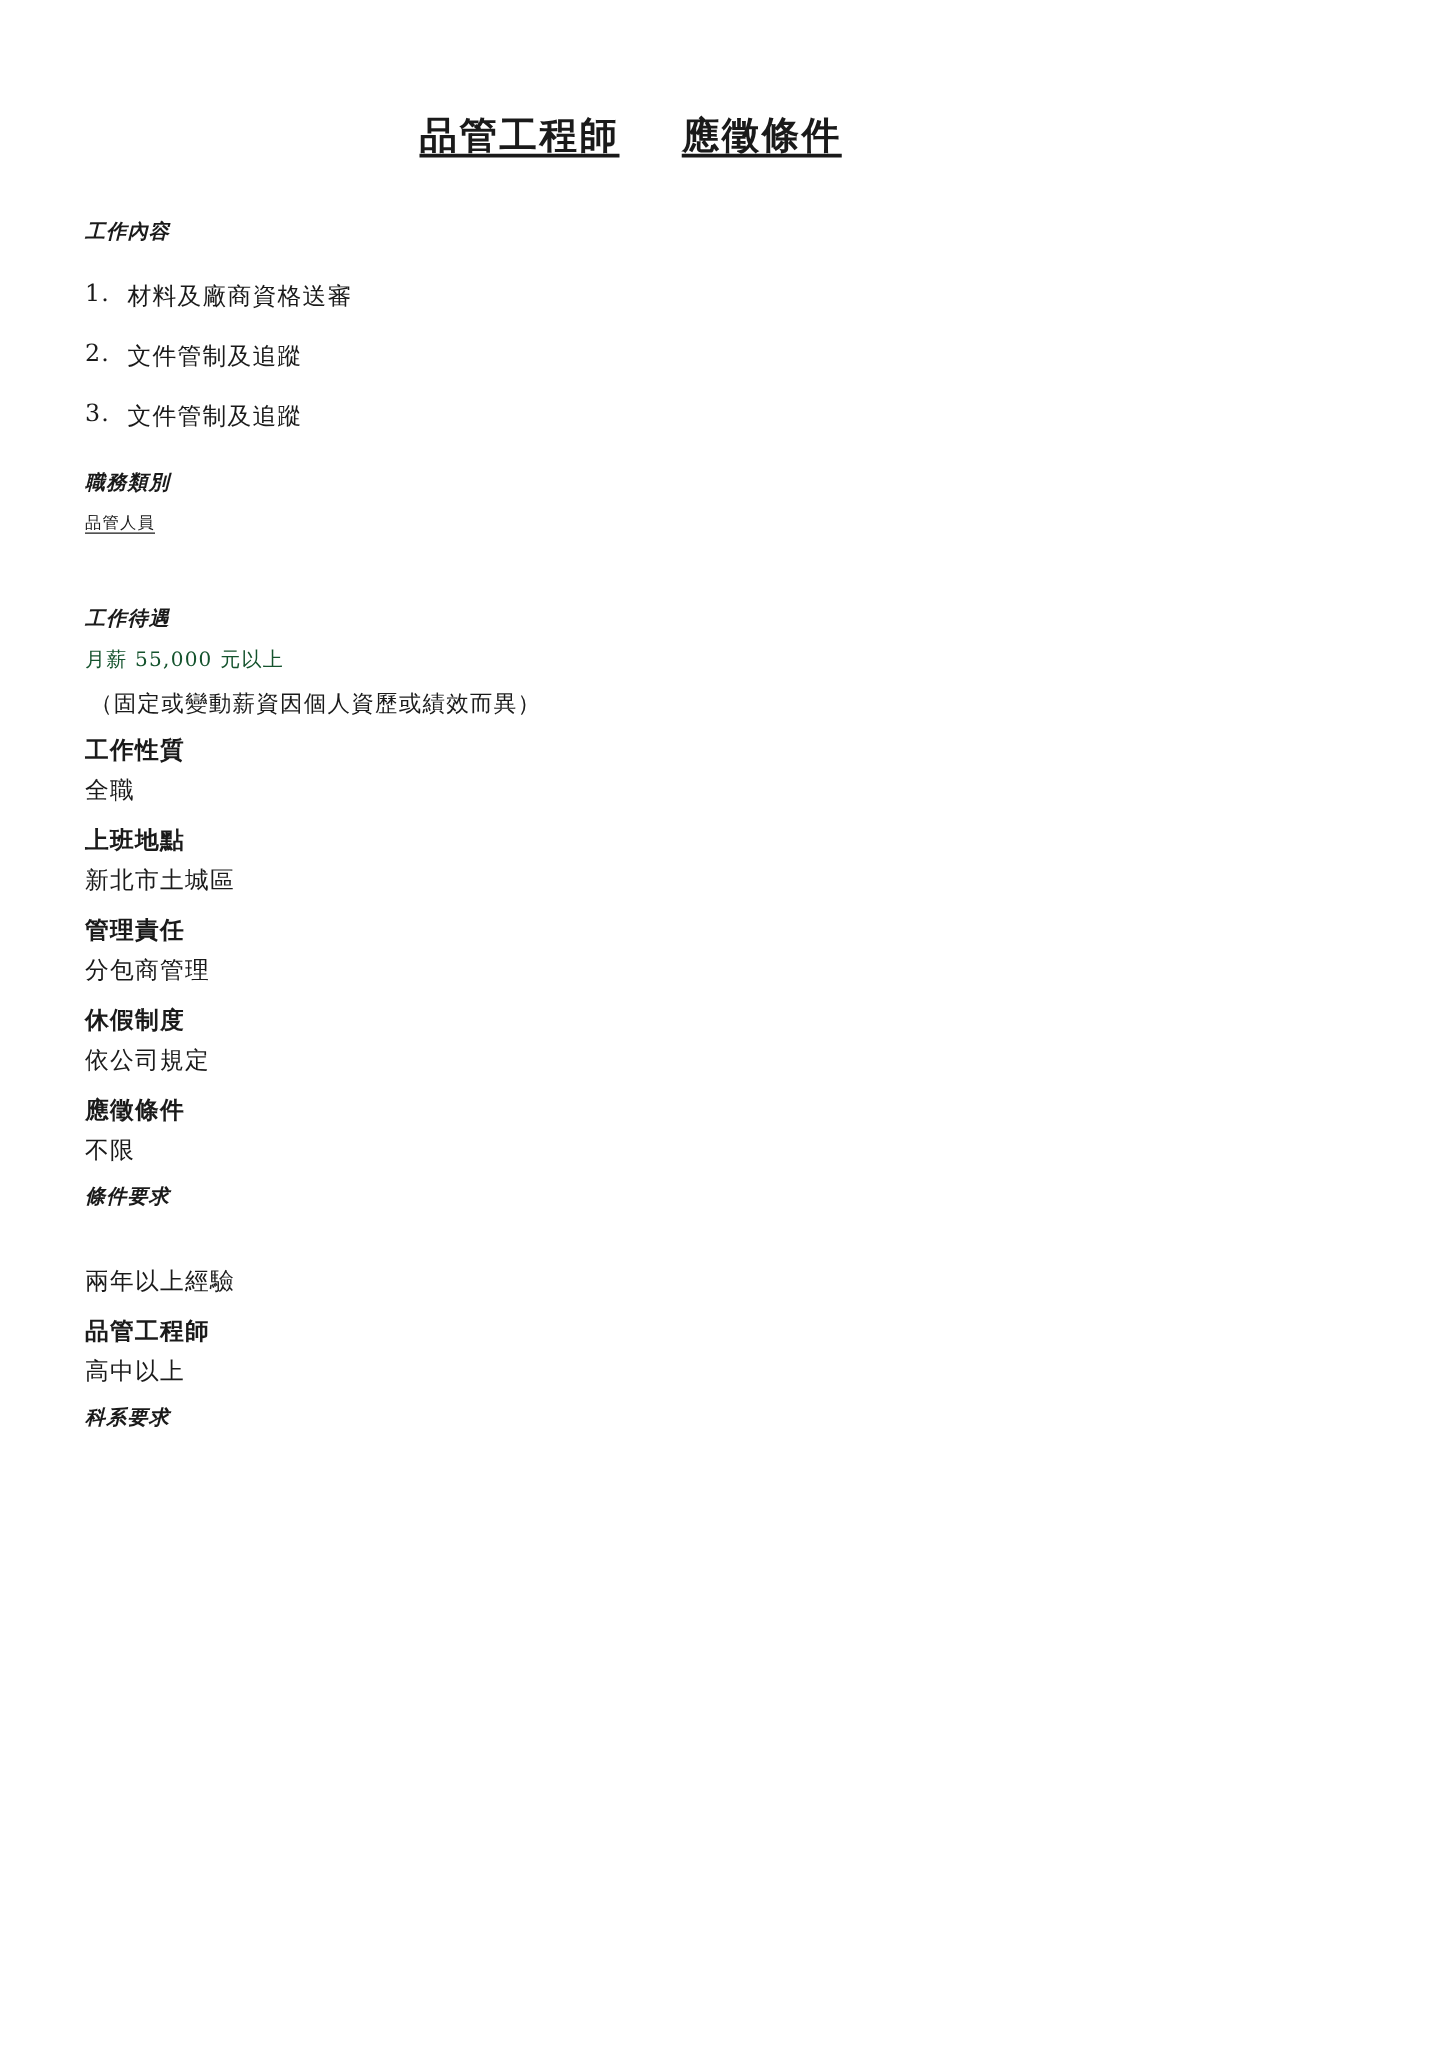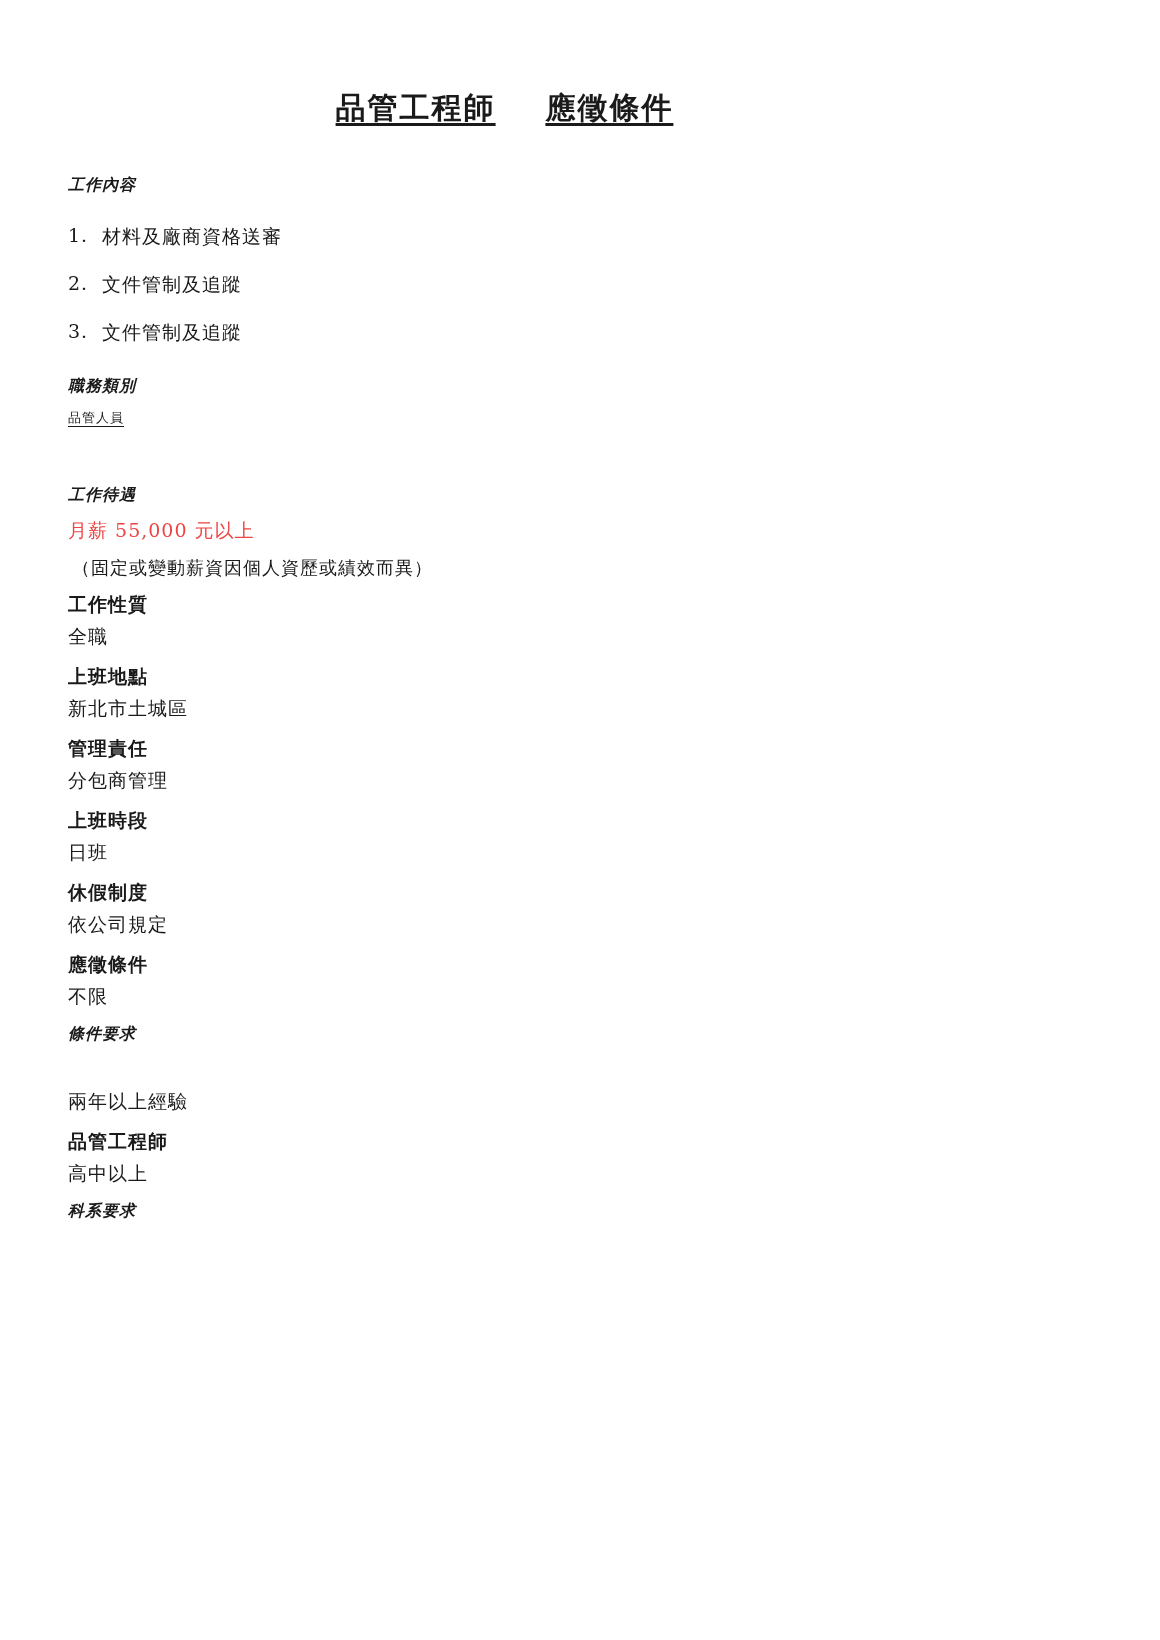--- a/index.html
+++ b/index.html
@@ -59,22 +59,22 @@
   }
   .ol-list li .num {
     width: 34px;
     flex: 0 0 34px;
   }
   .underline-text {
     text-decoration: underline;
     text-underline-offset: 4px;
   }
   .salary {
-    color: #ef4444;
-    font-size: 19px;
+    color: #14532d;
+    font-size: 16px;
     letter-spacing: 1px;
     margin: 0;
   }
   .note {
     font-size: 18px;
     letter-spacing: 1px;
     margin: 0;
     padding-left: 4px;
   }
   
@@ -151,24 +151,20 @@
   </div>
   <div class="pair">
     <p class="k">上班地點</p>
     <p class="v">新北市土城區</p>
   </div>
   <div class="pair">
     <p class="k">管理責任</p>
     <p class="v">分包商管理</p>
   </div>
   <div class="pair">
-    <p class="k">上班時段</p>
-    <p class="v">日班</p>
-  </div>
-  <div class="pair">
     <p class="k">休假制度</p>
     <p class="v">依公司規定</p>
   </div>
   <div class="pair">
     <p class="k">應徵條件</p>
     <p class="v">不限</p>
   </div>
 
   <p class="section-head">條件要求</p>
 

